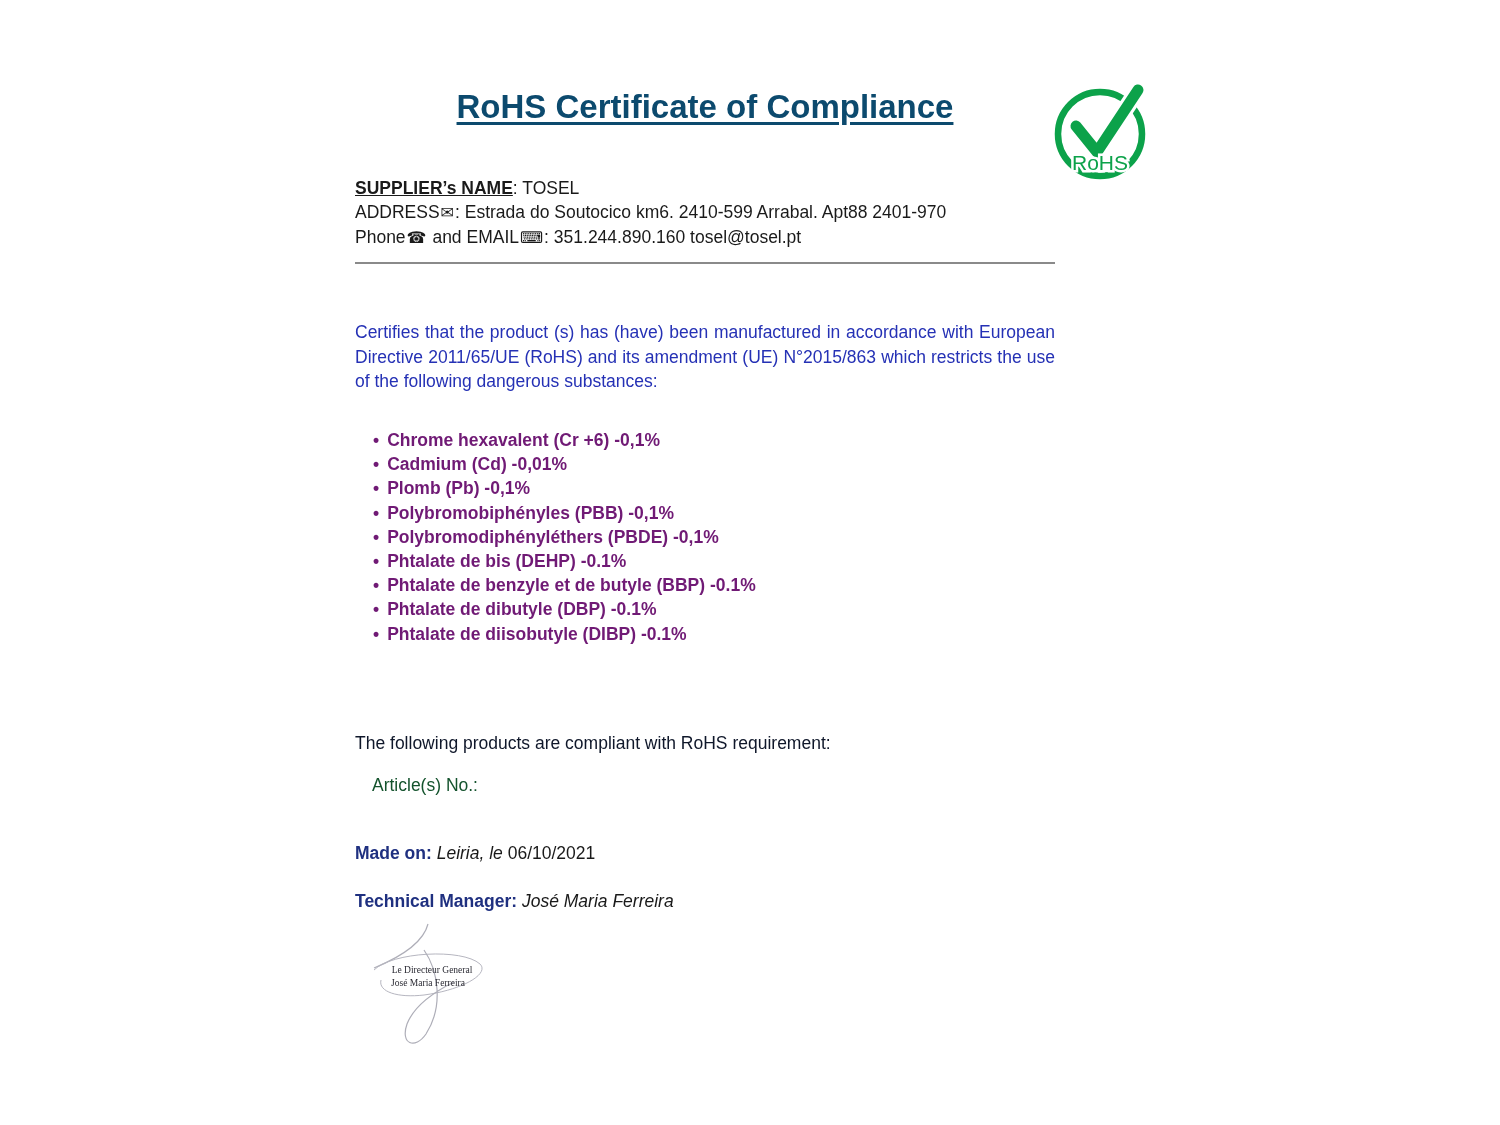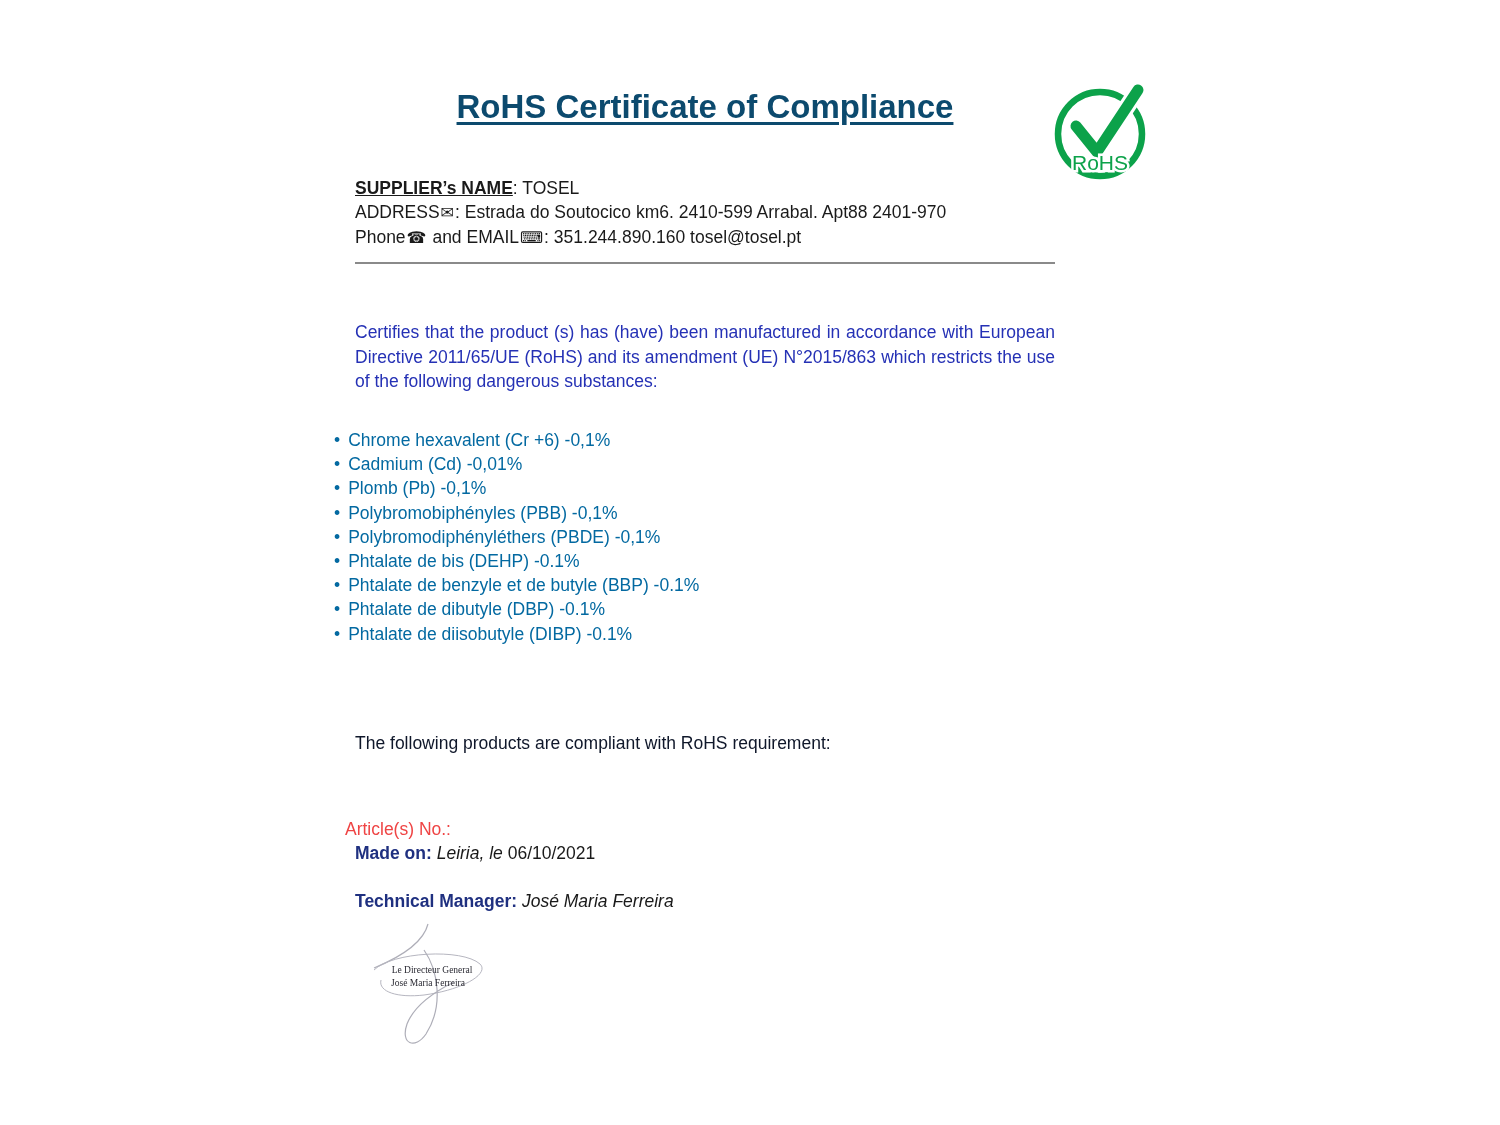--- a/index.html
+++ b/index.html
@@ -49,41 +49,41 @@
   .cert {
     position: absolute;
     left: 355px; top: 320px; width: 700px;
     font-size: 17.5px;
     line-height: 24.5px;
     color: #2531b5;
     text-align: justify;
   }
   .substances {
     position: absolute;
-    left: 334px; top: 428px; width: 700px;
+    left: 373px; top: 428px; width: 700px;
     font-size: 17.5px;
     line-height: 24.2px;
-    color: #0369a1;
+    color: #701a75;
+    font-weight: bold;
   }
   .substances .li::before {
     content: "\2022";
     margin-right: 8px;
   }
   .compliance {
     position: absolute;
     left: 355px; top: 733px; width: 700px;
     font-size: 17.5px;
     color: #0f172a;
   }
   .articles {
     position: absolute;
-    left: 345px; top: 775px; width: 700px;
+    left: 372px; top: 775px; width: 700px;
     font-size: 17.5px;
-    color: #ef4444;
-    margin-top: 44px;
+    color: #14532d;
   }
   .made-on {
     position: absolute;
     left: 355px; top: 843px; width: 700px;
     font-size: 17.5px;
     color: #1a1a1a;
   }
   .tech-mgr {
     position: absolute;
     left: 355px; top: 891px; width: 700px;

